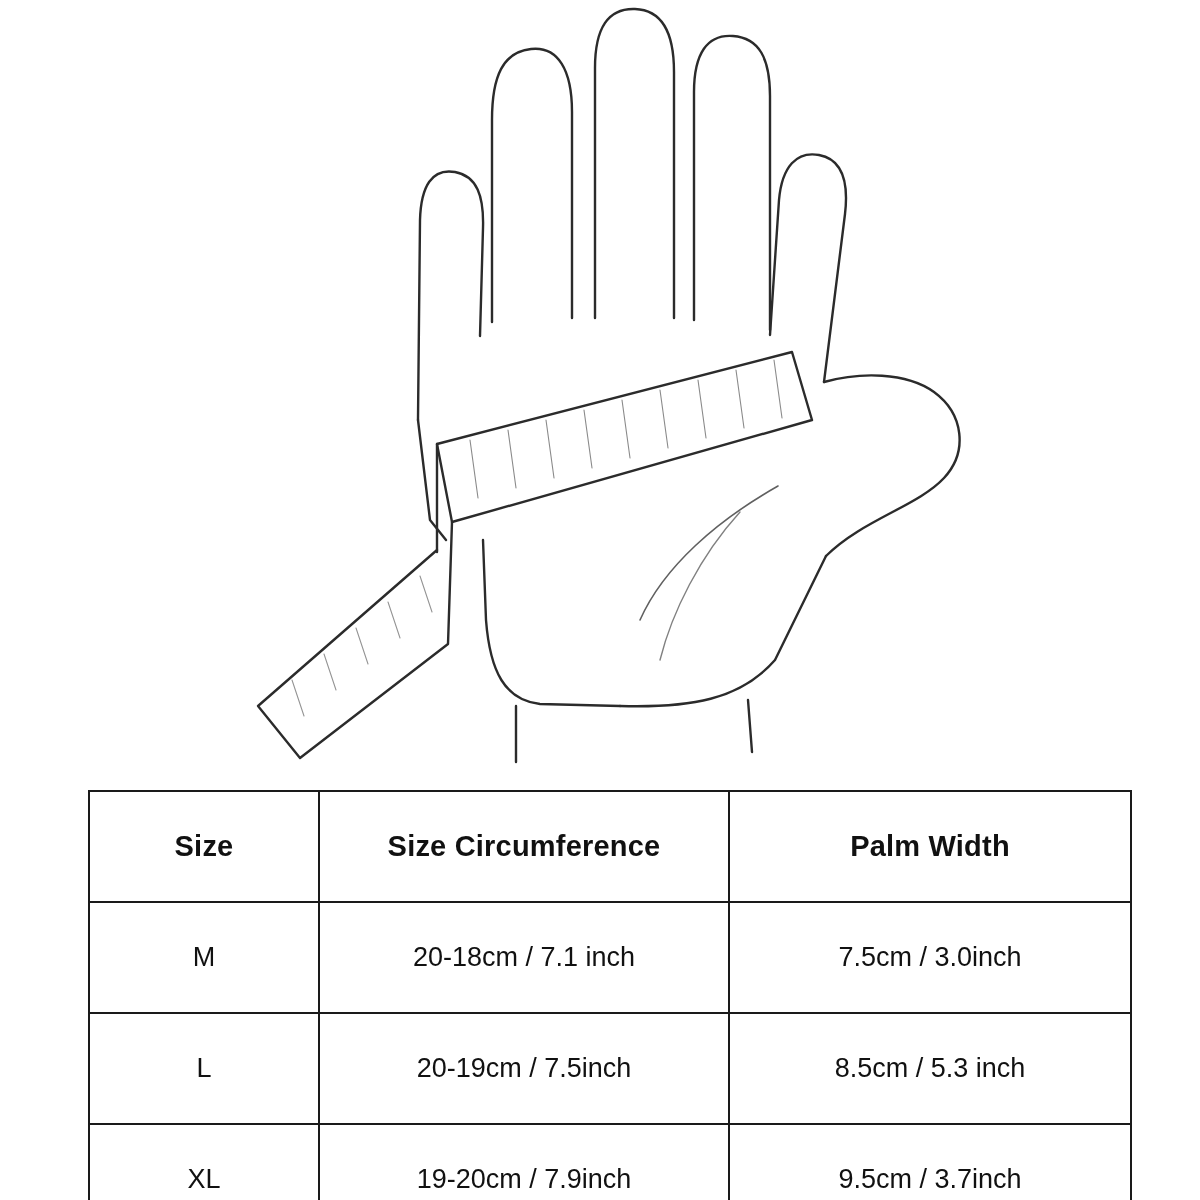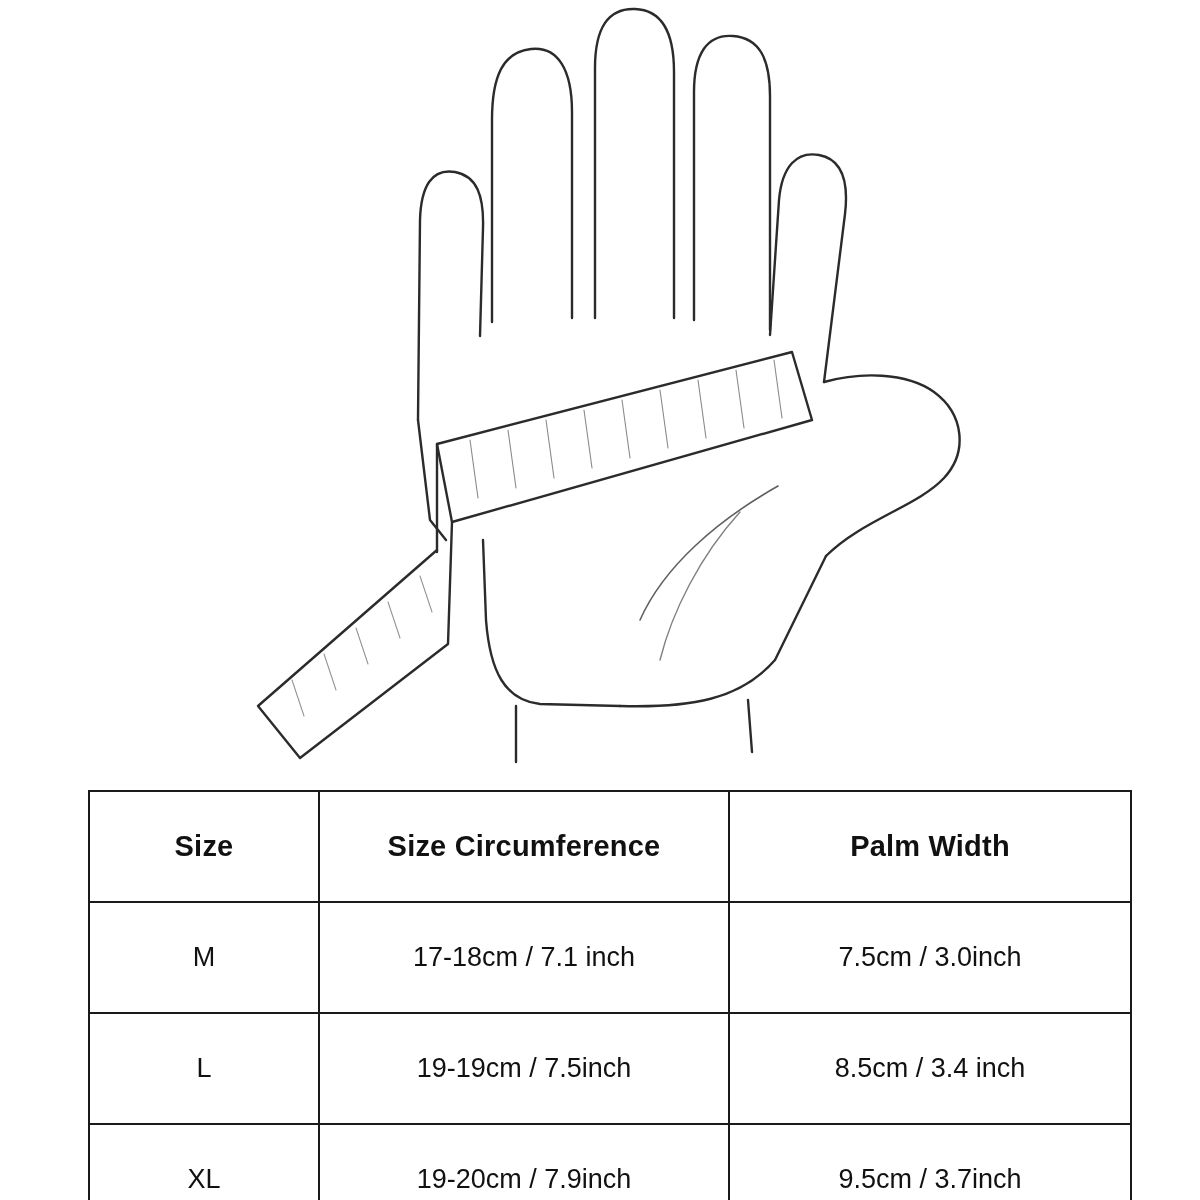--- a/index.html
+++ b/index.html
@@ -134,27 +134,27 @@
       <thead>
         <tr>
           <th>Size</th>
           <th>Size Circumference</th>
           <th>Palm Width</th>
         </tr>
       </thead>
       <tbody>
         <tr>
           <td>M</td>
-          <td>17-18cm / 7.1 inch</td>
+          <td>20-18cm / 7.1 inch</td>
           <td>7.5cm /  3.0inch</td>
         </tr>
         <tr>
           <td>L</td>
-          <td>19-19cm /  7.5inch</td>
-          <td>8.5cm / 3.4 inch</td>
+          <td>20-19cm /  7.5inch</td>
+          <td>8.5cm / 5.3 inch</td>
         </tr>
         <tr>
           <td>XL</td>
           <td>19-20cm /  7.9inch</td>
           <td>9.5cm /  3.7inch</td>
         </tr>
       </tbody>
     </table>
   </div>
 

